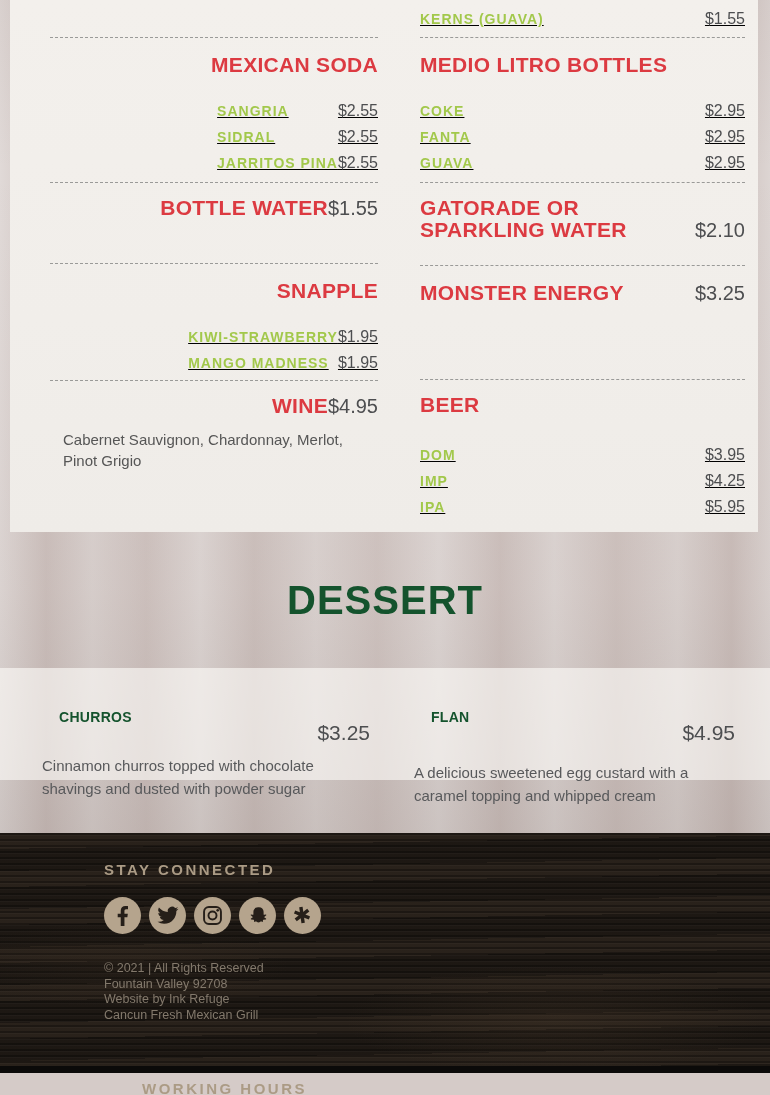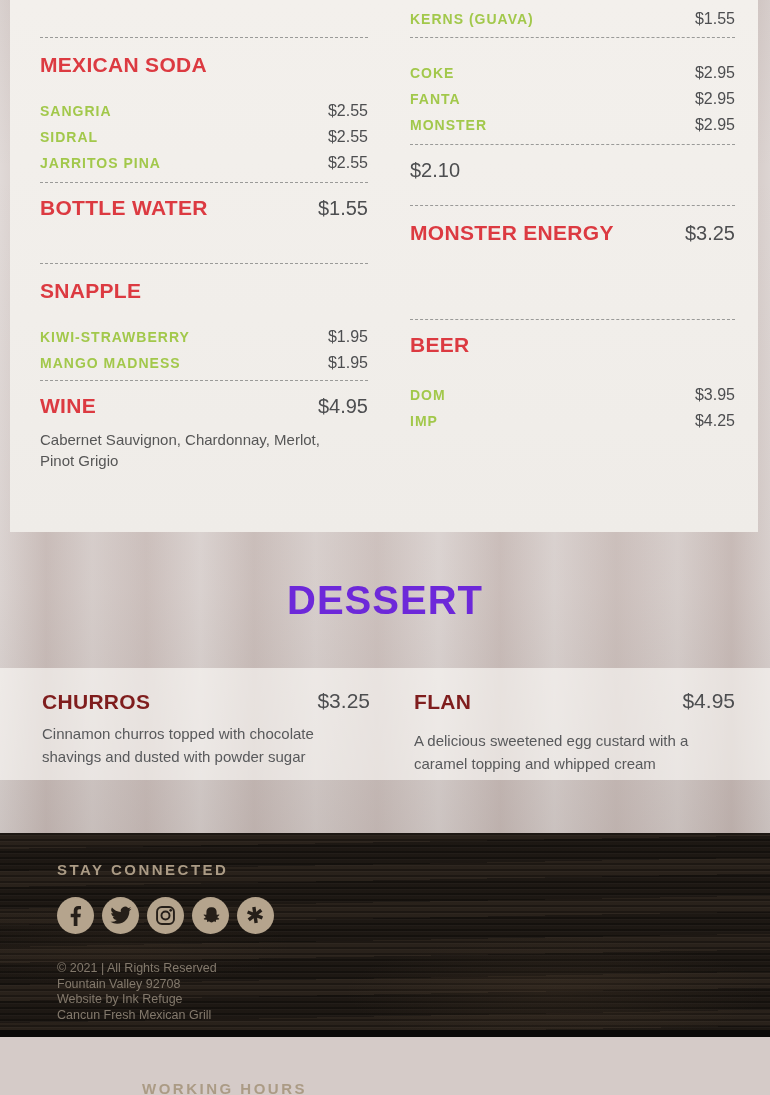--- a/index.html
+++ b/index.html
@@ -24,28 +24,28 @@
         rgba(255,255,255,0.20) 88%, rgba(185,165,160,0.28) 95%,
         rgba(255,255,255,0.22) 100%);
   }
   
   .menu-panel{
     position:absolute;left:10px;top:0;width:748px;height:532px;
     background:linear-gradient(180deg,#f3f0ec 0%,#f1eeea 60%,#efece8 100%);
     display:flex;
   }
   .col{display:flex;flex-direction:column;}
-  .col-left{margin-left:30px;width:328px;}
+  .col-left{margin-left:40px;width:328px;align-items:flex-end;}
   .col-right{margin-left:42px;width:325px;}
   .dash{border-top:1px dashed #9a9a98;height:0;width:100%;}
   .shead{
     margin:0;font-size:21px;line-height:22px;font-weight:bold;
     color:#dc3a41;letter-spacing:0.3px;
   }
-  .mrow{display:flex;justify-content:space-between;align-items:center;height:26px;}
+  .mrow{display:flex;justify-content:space-between;align-items:center;height:26px;text-decoration:underline;}
   .mname{font-size:14px;font-weight:bold;letter-spacing:1px;color:#a2c84b;}
   .mprice{font-size:16px;color:#4d4e50;}
   .hrow{display:flex;justify-content:space-between;align-items:flex-end;}
   .hprice{font-size:20px;color:#4d4e50;line-height:22px;}
   .hhead{max-width:255px;}
   .desc{font-size:15px;line-height:21px;color:#565656;width:315px;}
   
   .lc-dash1{margin-top:37px;}
   .lc-head1{margin-top:16px;}
   .rows{margin-top:22px;}
@@ -64,43 +64,43 @@
   .rc-gatorade{margin-top:14px;}
   .rc-dash3{margin-top:24px;}
   .rc-monster{margin-top:16px;justify-content:space-between;}
   .rc-dash4{margin-top:75px;}
   .rc-head4{margin-top:14px;}
   .rc-rows{margin-top:26px;}
   
   .dessert-title{
     position:absolute;left:0;top:578px;width:770px;margin:0;
     text-align:center;font-size:40px;font-weight:bold;letter-spacing:1px;
-    color:#6d28d9;
+    color:#14532d;
   }
   .dessert-band{
     position:absolute;left:0;top:668px;width:770px;height:112px;
     background:rgba(253,251,249,0.62);
     display:flex;box-sizing:border-box;padding:21px 35px 0 42px;
   }
   .ditem-left{width:328px;margin-right:44px;}
   .ditem-right{flex:1;}
   .dhead-row{display:flex;justify-content:space-between;align-items:flex-end;}
-  .dhead{margin:0;font-size:21px;line-height:22px;font-weight:bold;color:#7f1d1d;letter-spacing:0.3px;}
+  .dhead{margin:17px;font-size:14px;line-height:22px;font-weight:bold;color:#14532d;letter-spacing:0.3px;}
   .dprice{font-size:21px;color:#4d4e50;}
   .ddesc{margin-top:9px;font-size:15px;line-height:23px;color:#58595b;max-width:318px;}
   
   .footer{
-    position:absolute;left:0;top:833px;width:770px;height:204px;
+    position:absolute;left:0;top:833px;width:770px;height:240px;
     background-color:#221c17;
     background-image:
       radial-gradient(ellipse 300px 80px at 72% 78%, rgba(92,72,52,0.18), transparent 70%),
       radial-gradient(ellipse 250px 60px at 15% 55%, rgba(80,62,45,0.12), transparent 70%),
       repeating-linear-gradient(180deg, rgba(0,0,0,0.30) 0 2px, rgba(255,255,255,0.025) 2px 3px, rgba(0,0,0,0) 3px 6px),
       repeating-linear-gradient(179deg, rgba(62,50,38,0.25) 0 16px, rgba(20,16,12,0.35) 16px 38px);
-    box-sizing:border-box;padding:28px 0 0 57px;
+    box-sizing:border-box;padding:28px 0 0 104px;
   }
   .footer-heading{
     margin:0;font-size:15px;font-weight:bold;letter-spacing:2.5px;
     color:#ab9b85;
   }
   .social-row{margin-top:19px;display:flex;}
   .social{
     width:37px;height:37px;border-radius:50%;background:#b5a48d;
     margin-right:8px;display:flex;align-items:center;justify-content:center;
     text-decoration:none;
@@ -172,38 +172,40 @@
     </div>
 
     <div class="col col-right">
       <div class="mrow rc-carry">
         <span class="mname">KERNS (GUAVA)</span>
         <span class="mprice">$1.55</span>
       </div>
 
       <div class="dash rc-dash1"></div>
 
+      <h3 class="shead rc-head1">MEDIO LITRO BOTTLES</h3>
       <div class="rows">
         <div class="mrow">
           <span class="mname">COKE</span>
           <span class="mprice">$2.95</span>
         </div>
         <div class="mrow">
           <span class="mname">FANTA</span>
           <span class="mprice">$2.95</span>
         </div>
         <div class="mrow">
-          <span class="mname">MONSTER</span>
+          <span class="mname">GUAVA</span>
           <span class="mprice">$2.95</span>
         </div>
       </div>
 
       <div class="dash rc-dash2"></div>
 
       <div class="hrow rc-gatorade">
+        <h3 class="shead hhead">GATORADE OR SPARKLING WATER</h3>
         <span class="hprice">$2.10</span>
       </div>
 
       <div class="dash rc-dash3"></div>
 
       <div class="hrow rc-monster">
         <h3 class="shead">MONSTER ENERGY</h3>
         <span class="hprice">$3.25</span>
       </div>
 
@@ -211,20 +213,24 @@
 
       <h3 class="shead rc-head4">BEER</h3>
       <div class="rows rc-rows">
         <div class="mrow">
           <span class="mname">DOM</span>
           <span class="mprice">$3.95</span>
         </div>
         <div class="mrow">
           <span class="mname">IMP</span>
           <span class="mprice">$4.25</span>
+        </div>
+        <div class="mrow">
+          <span class="mname">IPA</span>
+          <span class="mprice">$5.95</span>
         </div>
       </div>
     </div>
   </section>
 
   <h1 class="dessert-title">DESSERT</h1>
 
   <section class="dessert-band">
     <div class="ditem-left">
       <div class="dhead-row">

